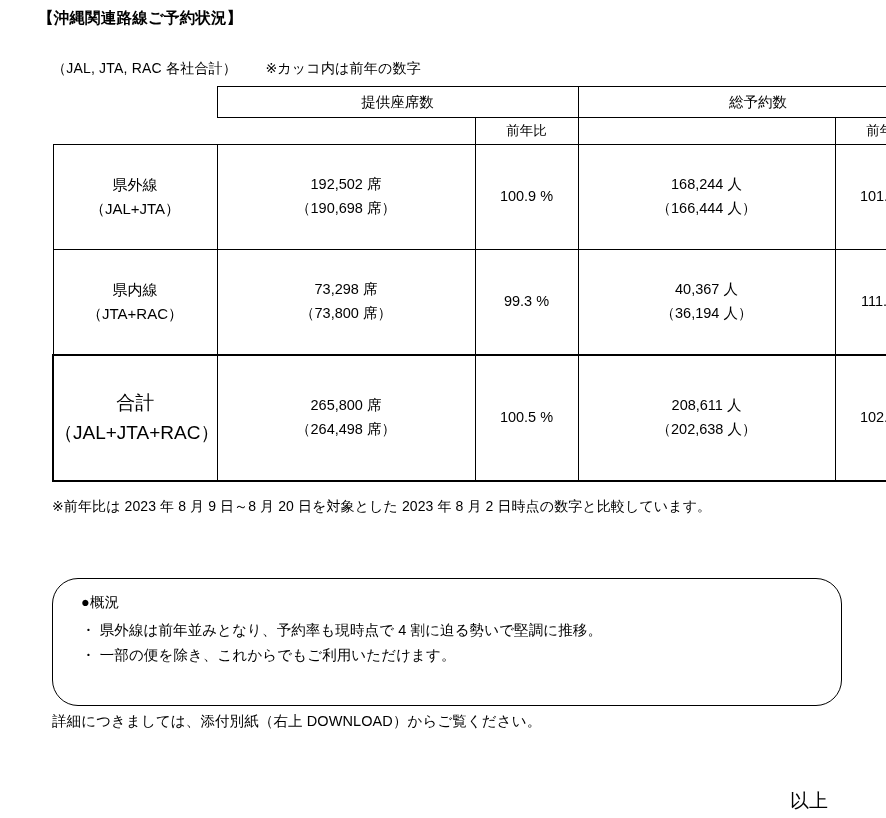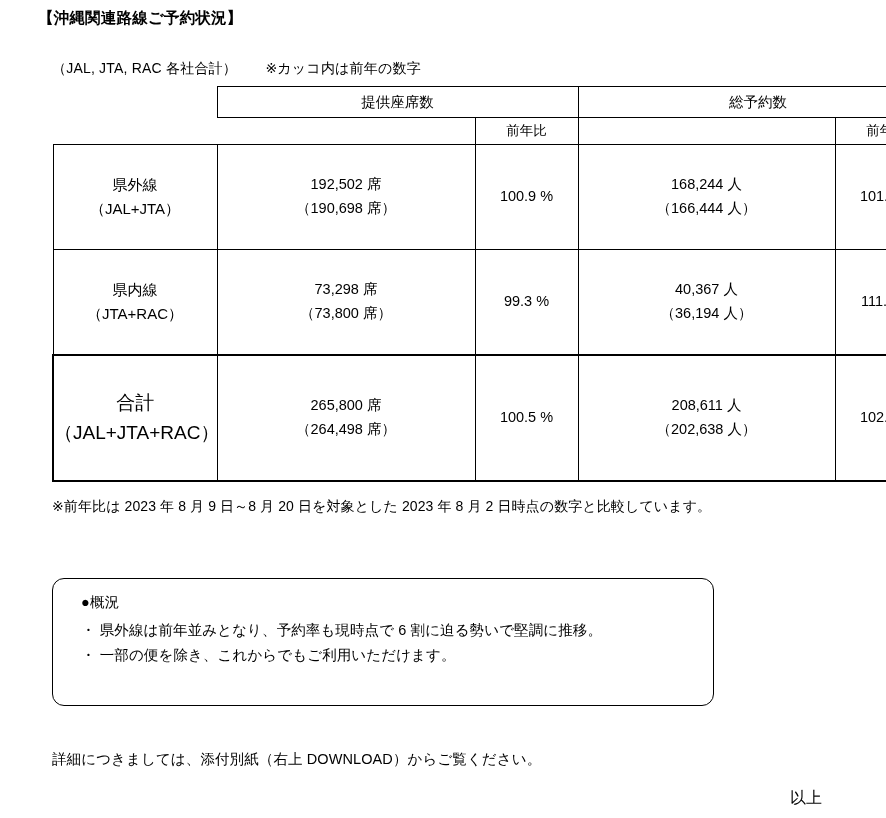--- a/index.html
+++ b/index.html
@@ -100,25 +100,25 @@
     left: 52px;
     top: 498px;
     font-size: 14px;
     letter-spacing: 0.1px;
     white-space: pre;
   }
   .summary-box {
     position: absolute;
     left: 52px;
     top: 578px;
-    width: 662px;
+    width: 790px;
     height: 128px;
     box-sizing: border-box;
     border: 1.5px solid #000000;
-    border-radius: 12px;
+    border-radius: 26px;
   }
   .summary-inner {
     padding: 14px 20px 0 28px;
   }
   .summary-head {
     font-size: 14.5px;
     font-weight: normal;
     margin-bottom: 6px;
     letter-spacing: 0.2px;
   }
@@ -128,27 +128,26 @@
     letter-spacing: 0.1px;
     white-space: pre;
   }
   .closing {
     position: absolute;
     left: 52px;
     top: 712px;
     font-size: 14.5px;
     letter-spacing: 0.1px;
     white-space: pre;
-    margin-top: 38px;
   }
   .signoff {
     position: absolute;
     left: 790px;
     top: 788px;
-    font-size: 16px;
+    font-size: 19px;
     text-align: center;
   }
 </style>
 </head>
 <body>
 
 <div class="page">
 
   <div class="doc-title">【沖縄関連路線ご予約状況】</div>
 
@@ -214,21 +213,21 @@
 
       </tr>
     </tbody>
   </table>
 
   <div class="footnote">※前年比は 2023 年 8 月 9 日～8 月 20 日を対象とした 2023 年 8 月 2 日時点の数字と比較しています。</div>
 
   <div class="summary-box">
     <div class="summary-inner">
       <div class="summary-head">●概況</div>
-      <div class="summary-line">・ 県外線は前年並みとなり、予約率も現時点で 6 割に迫る勢いで堅調に推移。</div>
+      <div class="summary-line">・ 県外線は前年並みとなり、予約率も現時点で 4 割に迫る勢いで堅調に推移。</div>
       <div class="summary-line">・ 一部の便を除き、これからでもご利用いただけます。</div>
     </div>
   </div>
 
   <div class="closing">詳細につきましては、添付別紙（右上 DOWNLOAD）からご覧ください。</div>
 
   <div class="signoff">以上</div>
 
 </div>
 

